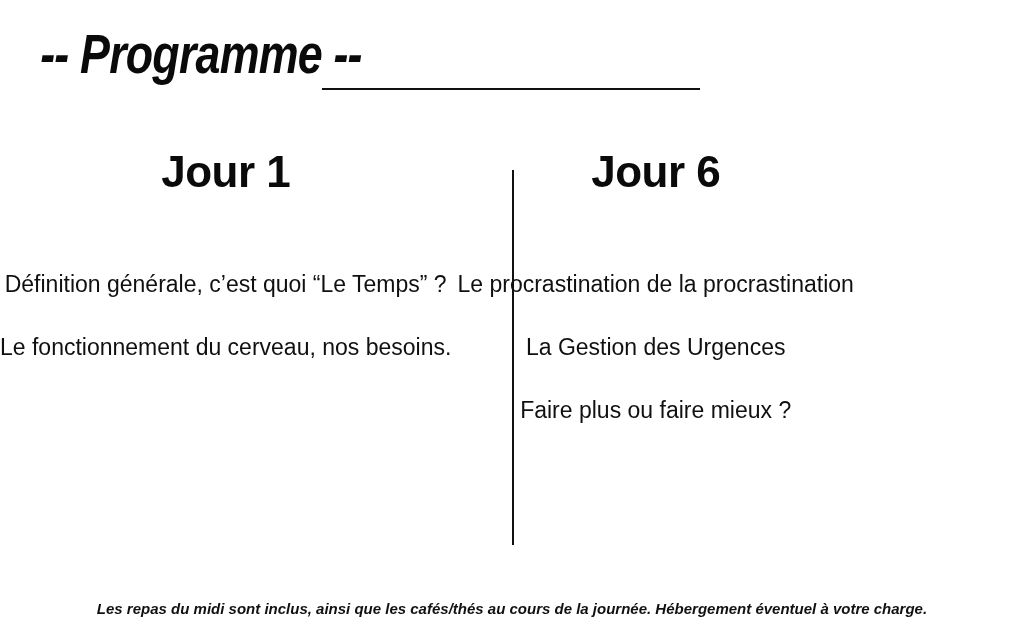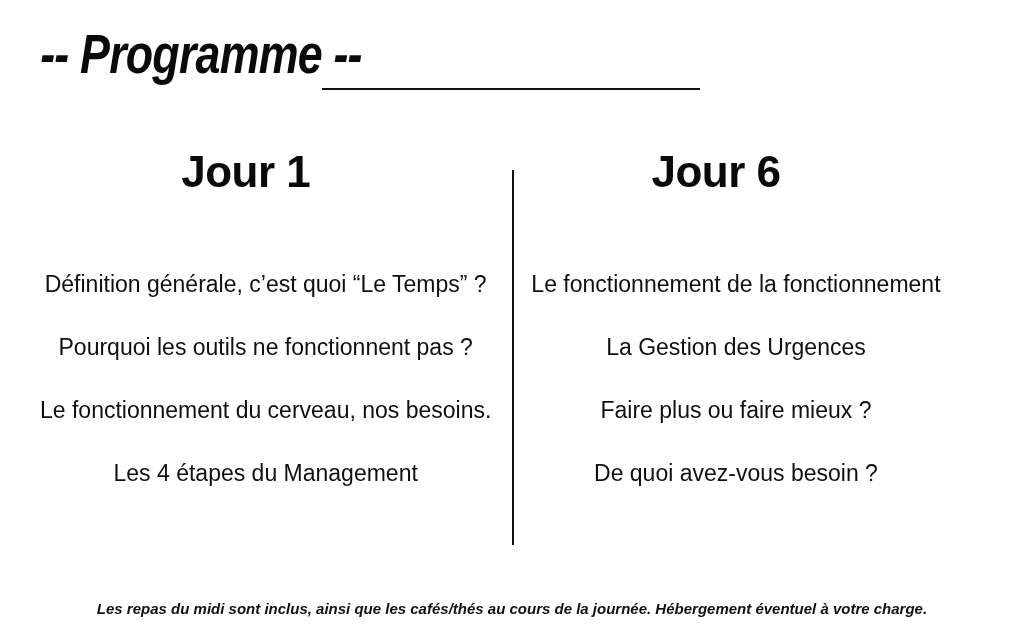--- a/index.html
+++ b/index.html
@@ -89,21 +89,20 @@
     font-family: "Liberation Sans", sans-serif;
     font-weight: 400;
     font-size: 23px;
     line-height: 30px;
     color: #101010;
     height: 63px;
     display: flex;
     align-items: center;
     justify-content: center;
     white-space: nowrap;
-    padding-left: 40px;
   }
 
   
   .v-divider {
     position: absolute;
     left: 512px;
     top: 170px;
     width: 2px;
     height: 375px;
     background: #111111;
@@ -134,33 +133,30 @@
     <span class="title-text">-- Programme --</span>
   </div>
   <div class="title-rule"></div>
 
   <div class="columns">
 
     <div class="column left">
       <h2 class="day-heading">Jour 1</h2>
       <ul class="topic-list">
         <li class="topic-item">Définition générale, c’est quoi “Le Temps” ?</li>
-        <li class="topic-item">Pourquoi les outils ne fonctionnent pas ?</li>
         <li class="topic-item">Le fonctionnement du cerveau, nos besoins.</li>
-        <li class="topic-item">Les 4 étapes du Management</li>
       </ul>
     </div>
 
     <div class="column right">
       <h2 class="day-heading">Jour 6</h2>
       <ul class="topic-list">
-        <li class="topic-item">Le fonctionnement de la fonctionnement</li>
+        <li class="topic-item">Le procrastination de la procrastination</li>
         <li class="topic-item">La Gestion des Urgences</li>
         <li class="topic-item">Faire plus ou faire mieux ?</li>
-        <li class="topic-item">De quoi avez-vous besoin ?</li>
       </ul>
     </div>
 
   </div>
 
   <div class="v-divider"></div>
 
   <div class="footer-note">Les repas du midi sont inclus, ainsi que les cafés/thés au cours de la journée. Hébergement éventuel à votre charge.</div>
 
 </div>

